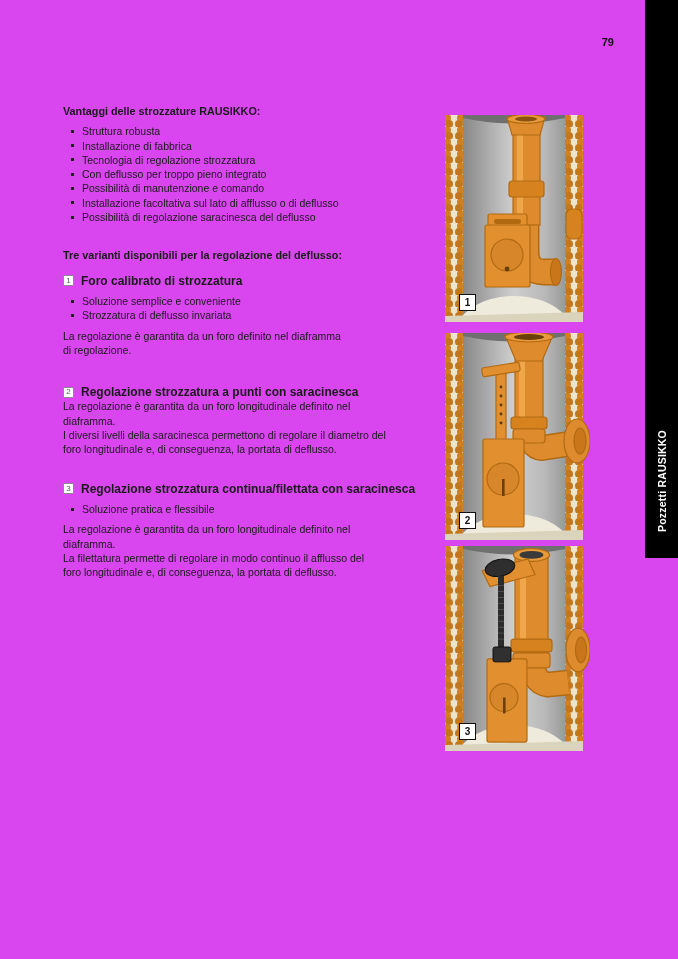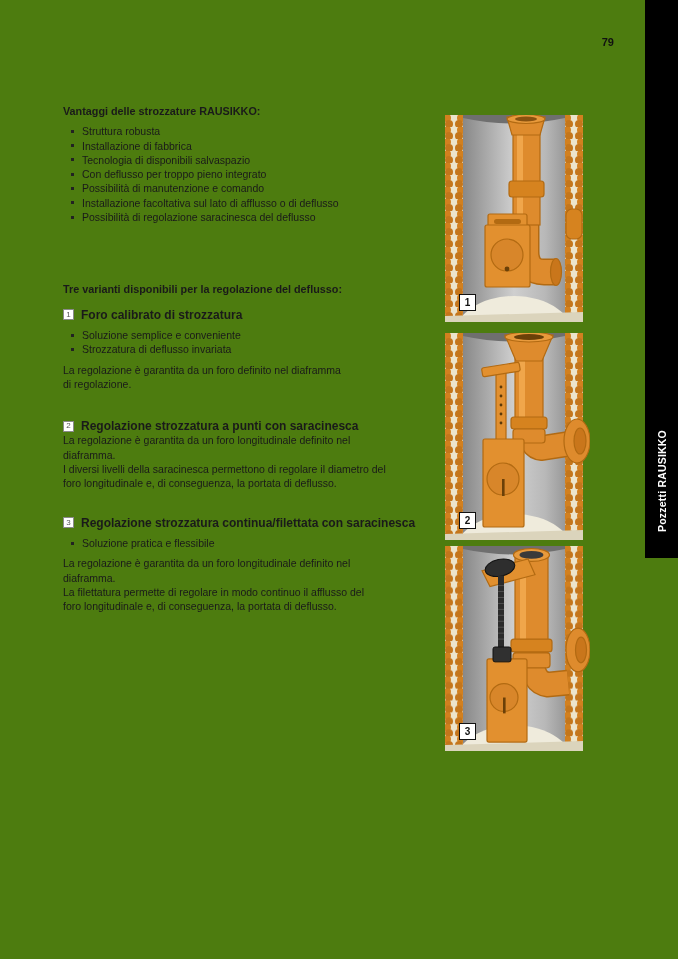--- a/index.html
+++ b/index.html
@@ -1,18 +1,18 @@
 <!DOCTYPE html>
 <html><head>
 <meta charset="utf-8">
 <style>
   html,body { margin:0; padding:0; background:#e9e9e9; }
   .page {
     position:relative; width:678px; height:959px; margin:0 auto;
-    background:#4d7c0f; overflow:hidden;
+    background:#d946ef; overflow:hidden;
     font-family:"Liberation Sans", sans-serif; color:#1a1a1a;
   }
   .page-number {
     position:absolute; top:36px; right:64px;
     font-size:11px; font-weight:bold; color:#111;
   }
   .side-tab {
     position:absolute; top:0; right:0; width:33px; height:558px;
     background:#000;
   }
@@ -28,21 +28,21 @@
     position:absolute; left:63px; top:104px; width:358px;
     font-size:10.5px; line-height:14.3px;
   }
   .heading { font-weight:bold; font-size:10.8px; }
   ul.blist { margin:6px; padding:0; list-style:none; }
   ul.blist li { position:relative; padding-left:13px; }
   ul.blist li::before {
     content:""; position:absolute; left:2px; top:5.6px;
     width:3px; height:3px; background:#222;
   }
-  .variants-heading { margin-top:58px; }
+  .variants-heading { margin-top:24px; }
   .section { margin-top:11px; }
   .section.s2 { margin-top:28px; }
   .section.s3 { margin-top:25px; }
   .section-head { display:flex; align-items:center; }
   .marker-box {
     flex:0 0 auto; display:inline-flex; align-items:center; justify-content:center;
     width:11px; height:11px; box-sizing:border-box;
     border:1px solid #8a8a8a; color:#555; font-size:8px; line-height:1;
     margin-right:7px; background:#fff;
   }
@@ -74,21 +74,21 @@
       <span class="side-tab-label">Pozzetti RAUSIKKO</span>
     </div>
   </div>
 
   <div class="content">
 
     <div class="heading">Vantaggi delle strozzature RAUSIKKO:</div>
     <ul class="blist">
       <li>Struttura robusta</li>
       <li>Installazione di fabbrica</li>
-      <li>Tecnologia di disponibili salvaspazio</li>
+      <li>Tecnologia di regolazione strozzatura</li>
       <li>Con deflusso per troppo pieno integrato</li>
       <li>Possibilità di manutenzione e comando</li>
       <li>Installazione facoltativa sul lato di afflusso o di deflusso</li>
       <li>Possibilità di regolazione saracinesca del deflusso</li>
     </ul>
 
     <div class="heading variants-heading">Tre varianti disponibili per la regolazione del deflusso:</div>
 
     <div class="section s1">
       <div class="section-head">

